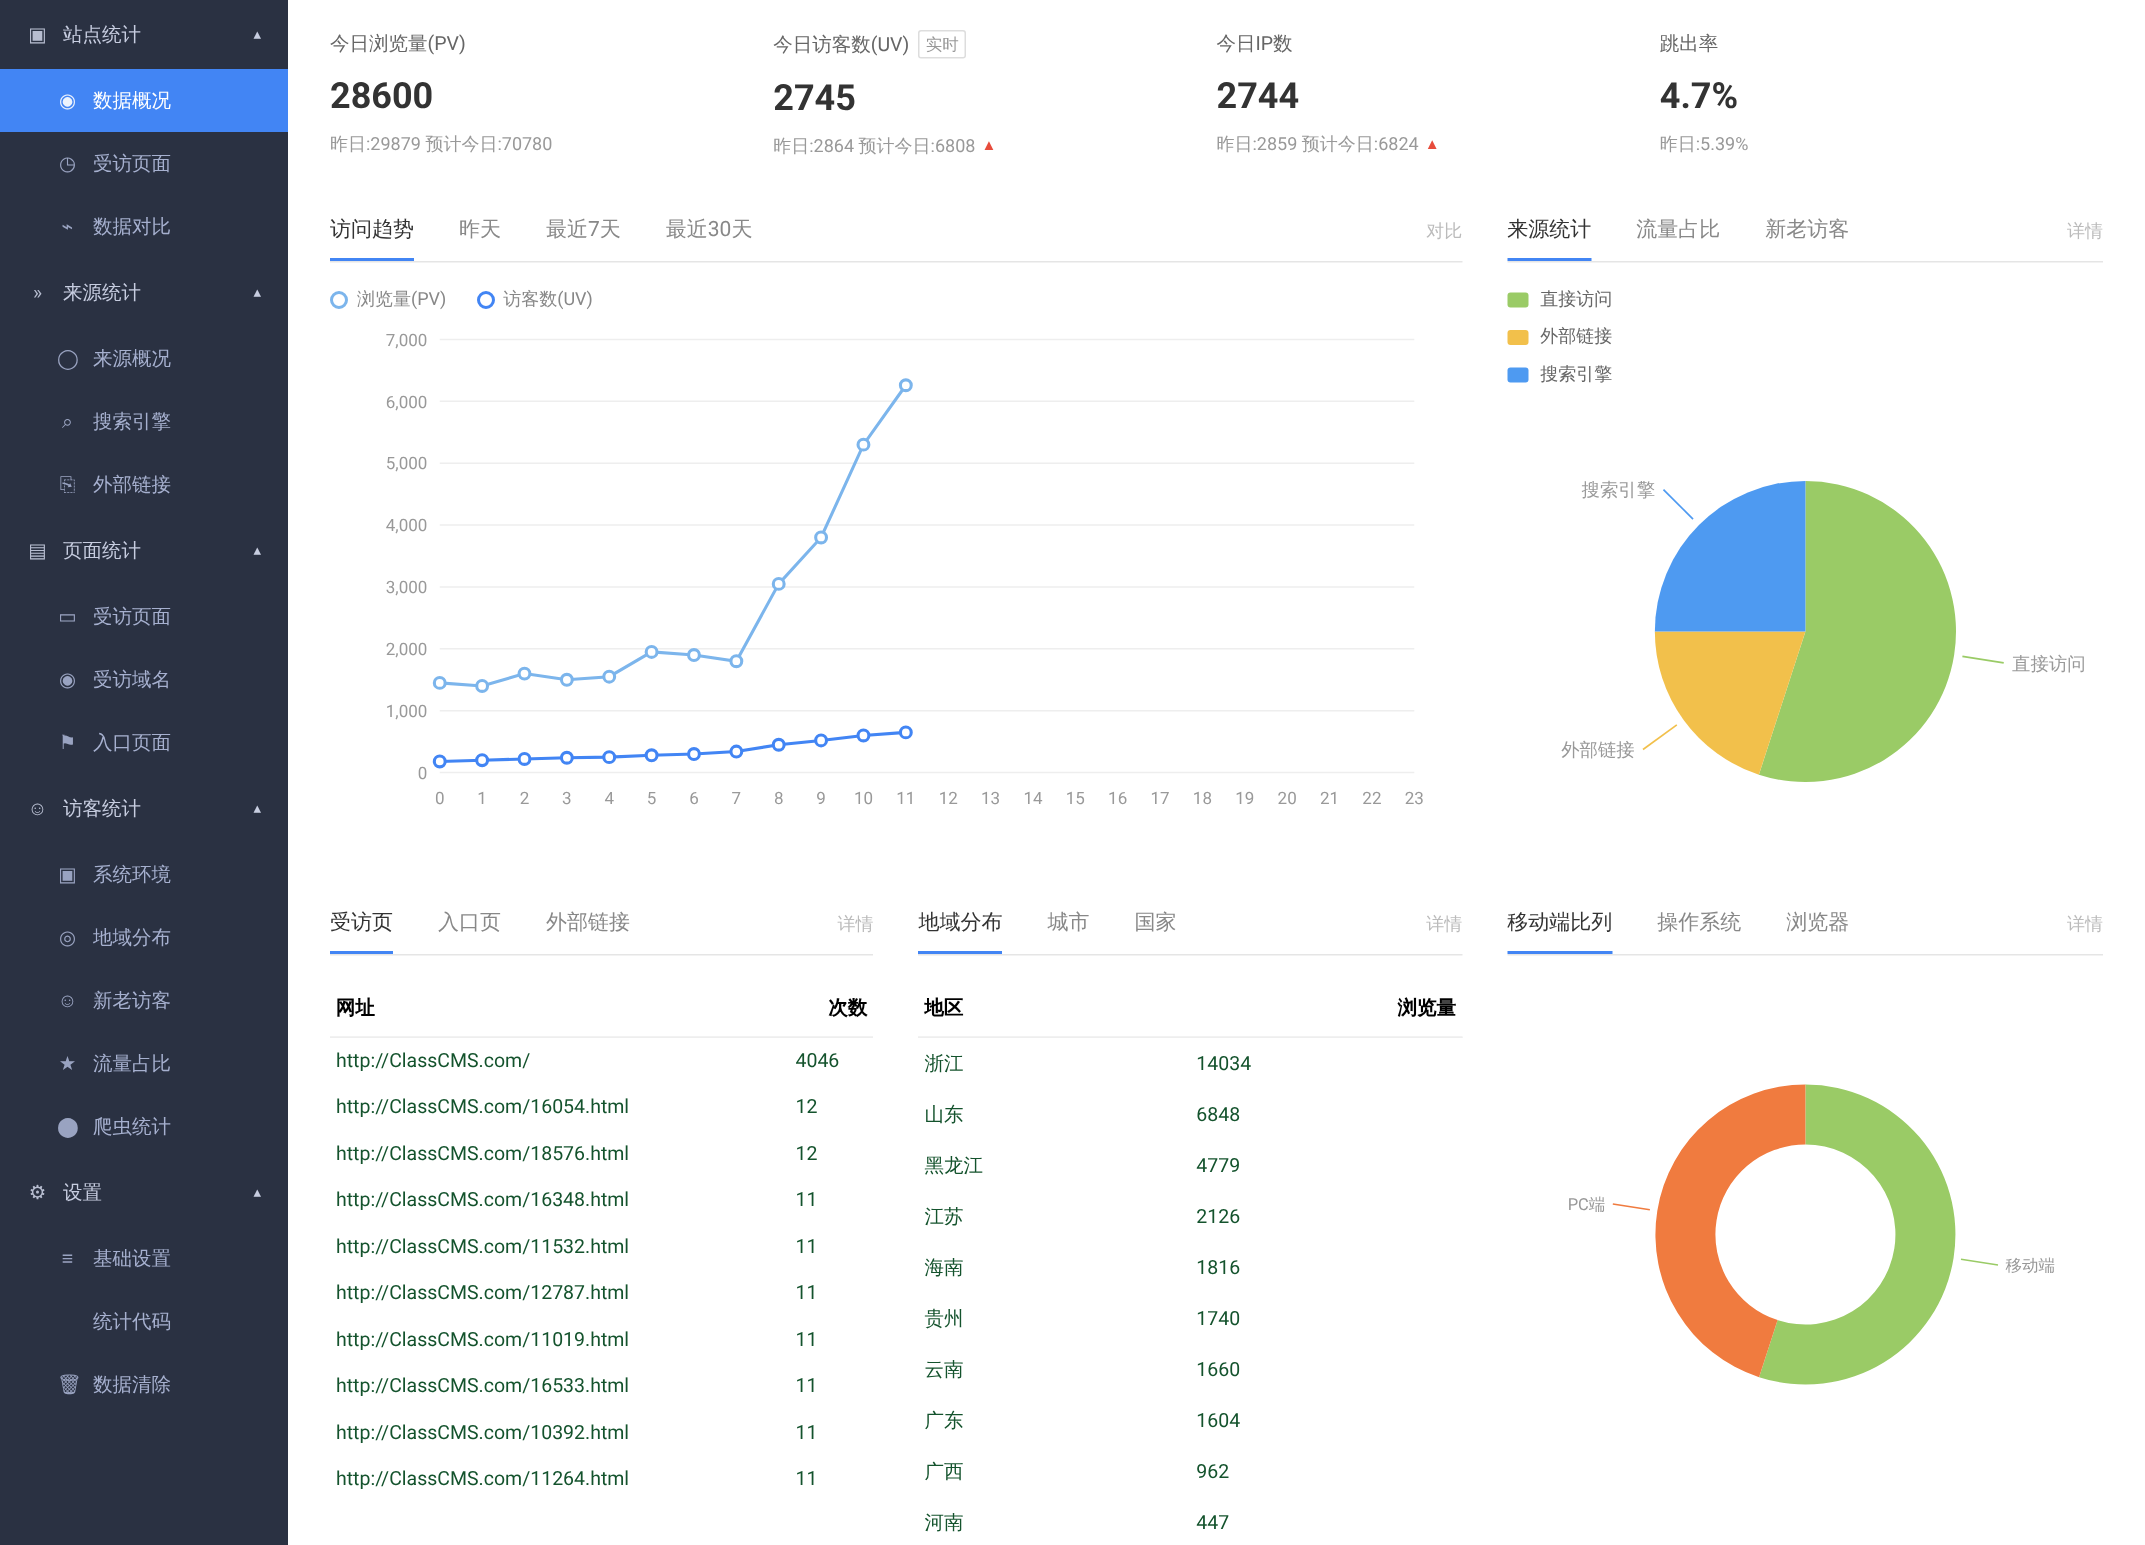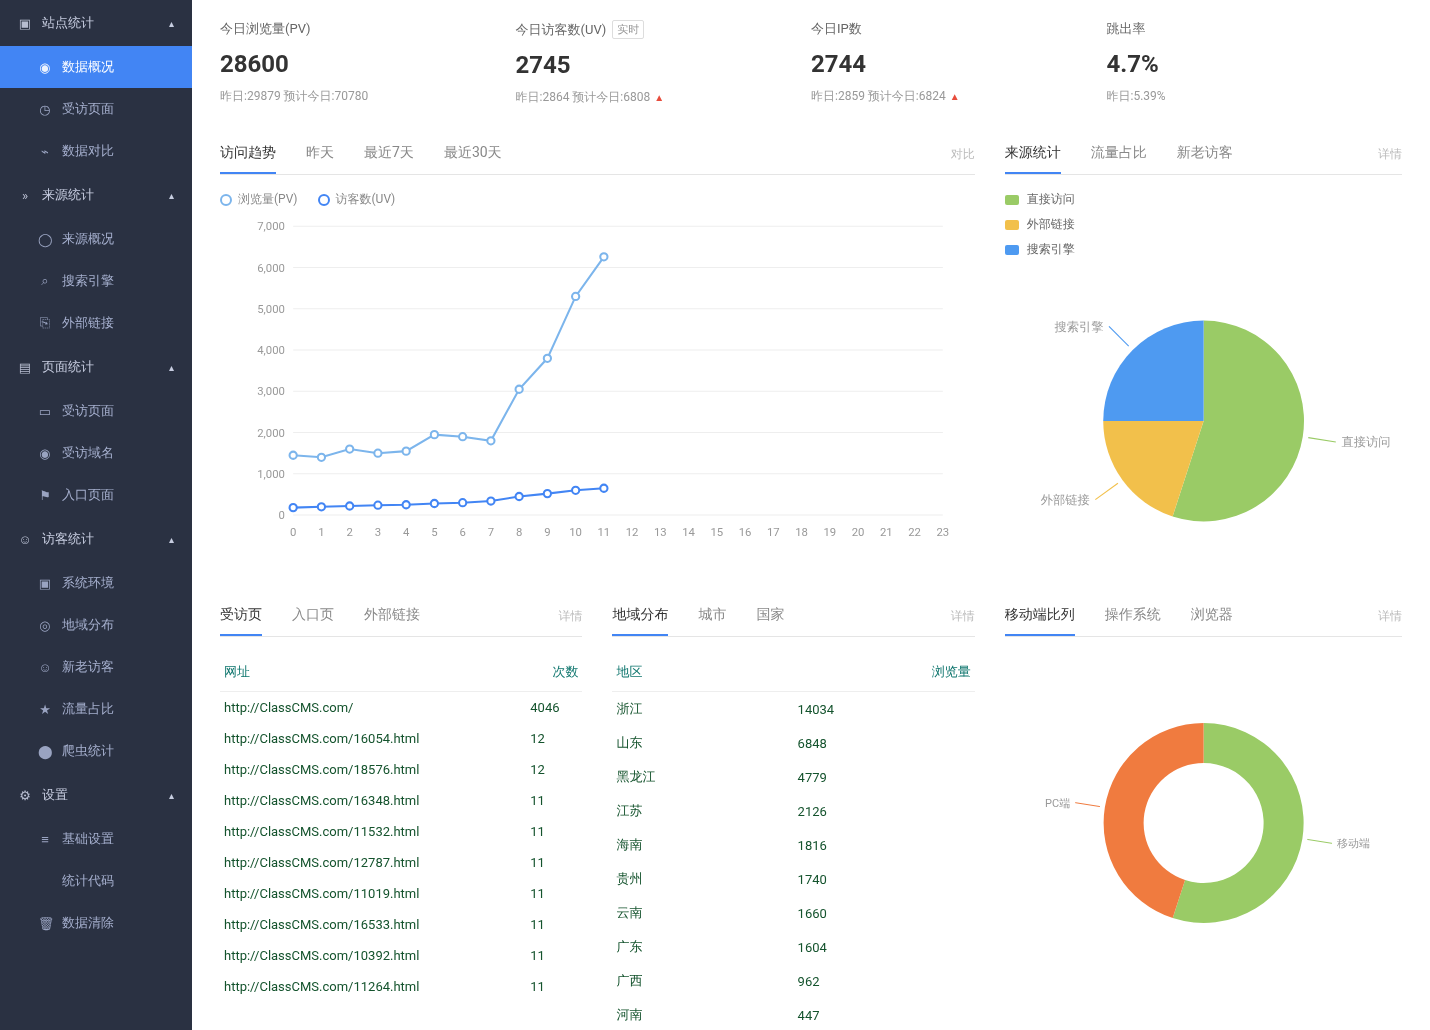--- a/index.html
+++ b/index.html
@@ -28,21 +28,21 @@
 .tab-action{margin-left:auto;color:#bbb;font-size:12px;cursor:pointer}
 .chart-legend{display:flex;gap:20px;margin-bottom:8px;font-size:12px;color:#888}
 .leg-item{display:flex;align-items:center;gap:6px}
 .leg-dot{width:12px;height:12px;border:2px solid;border-radius:50%;background:#fff}
 .line-chart{height:330px;position:relative}
 .pie-wrap{position:relative;height:300px;padding-top:10px}
 .pie-legend{font-size:12px;color:#666}
 .pie-legend .row{display:flex;align-items:center;gap:8px;margin-bottom:8px}
 .sq{width:14px;height:10px;border-radius:2px}
 .tbl{width:100%;border-collapse:collapse;font-size:13px}
-.tbl th{text-align:left;padding:10px 4px;color:#0f766e;font-weight:normal;border-bottom:1px solid #eee}
+.tbl th{text-align:left;padding:10px 4px;color:#000000;font-weight:bold;border-bottom:1px solid #eee}
 .tbl th.r{text-align:right}
 .tbl td{padding:8px 4px;color:#14532d}
 .tbl td.r{text-align:left}
 .donut-wrap{position:relative;height:300px;padding-top:40px}
 svg text{font-size:11px;fill:#999}
 </style>
 </head>
 <body>
 
 <div class="layout">

